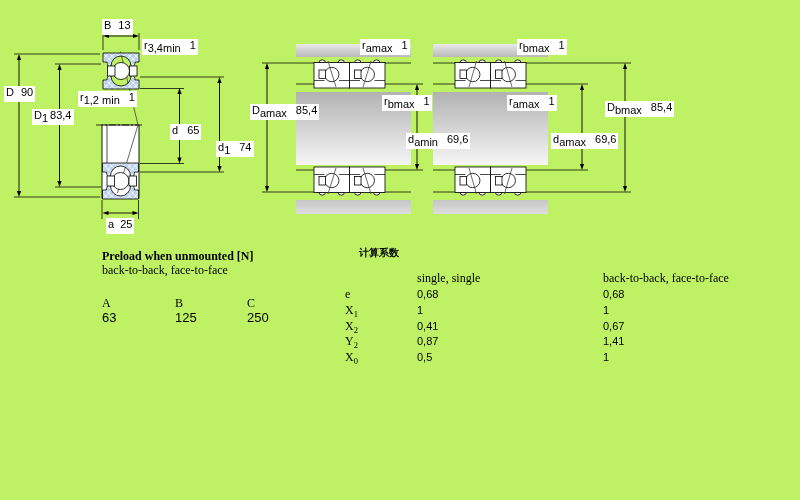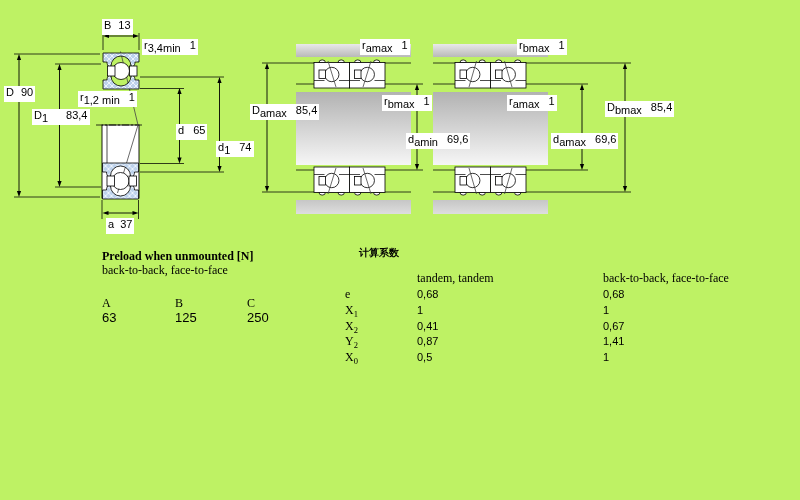--- a/index.html
+++ b/index.html
@@ -176,33 +176,33 @@
   <div class="dim" style="left:102px;top:19px;">
     <span class="sym">B</span><sub></sub><span class="val" style="margin-left:7px;">13</span>
   </div>
   <div class="dim" style="left:142px;top:39px;">
     <span class="sym">r</span><sub>3,4min</sub><span class="val">1</span>
   </div>
   <div class="dim" style="left:4px;top:86px;">
     <span class="sym">D</span><sub></sub><span class="val" style="margin-left:7px;">90</span>
   </div>
   <div class="dim" style="left:32px;top:109px;">
-    <span class="sym">D</span><sub>1</sub><span class="val" style="margin-left:18px;">83,4</span>
+    <span class="sym">D</span><sub>1</sub><span class="val" style="margin-left:2px;">83,4</span>
   </div>
   <div class="dim" style="left:78px;top:91px;">
     <span class="sym">r</span><sub>1,2 min</sub><span class="val">1</span>
   </div>
-  <div class="dim" style="left:176px;top:124px;">
+  <div class="dim" style="left:170px;top:124px;">
     <span class="sym">d</span><sub></sub><span class="val">65</span>
   </div>
   <div class="dim" style="left:200px;top:141px;margin-left:16px;">
     <span class="sym">d</span><sub>1</sub><span class="val">74</span>
   </div>
   <div class="dim" style="left:106px;top:218px;">
-    <span class="sym">a</span><sub></sub><span class="val" style="margin-left:6px;">37</span>
+    <span class="sym">a</span><sub></sub><span class="val" style="margin-left:6px;">25</span>
   </div>
 
   <div class="dim" style="left:360px;top:39px;">
     <span class="sym">r</span><sub>amax</sub><span class="val">1</span>
   </div>
   <div class="dim" style="left:250px;top:104px;">
     <span class="sym">D</span><sub>amax</sub><span class="val">85,4</span>
   </div>
   <div class="dim" style="left:382px;top:95px;">
     <span class="sym">r</span><sub>bmax</sub><span class="val">1</span>
@@ -230,21 +230,21 @@
     <span class="h c0">A</span>
     <span class="h c1">B</span>
     <span class="h c2">C</span>
     <span class="v c0">63</span>
     <span class="v c1">125</span>
     <span class="v c2">250</span>
   </div>
 
   <div class="tblR">
     <div class="title">计算系数</div>
-    <div class="colh1">tandem, tandem</div>
+    <div class="colh1">single, single</div>
     <div class="colh2">back-to-back, face-to-face</div>
     <div class="rows">
       <div class="frow">
         <span class="lab"><span>e</span><sub></sub></span>
         <span class="v1">0,68</span>
         <span class="v2">0,68</span>
       </div>
       <div class="frow">
         <span class="lab"><span>X</span><sub>1</sub></span>
         <span class="v1">1</span>

